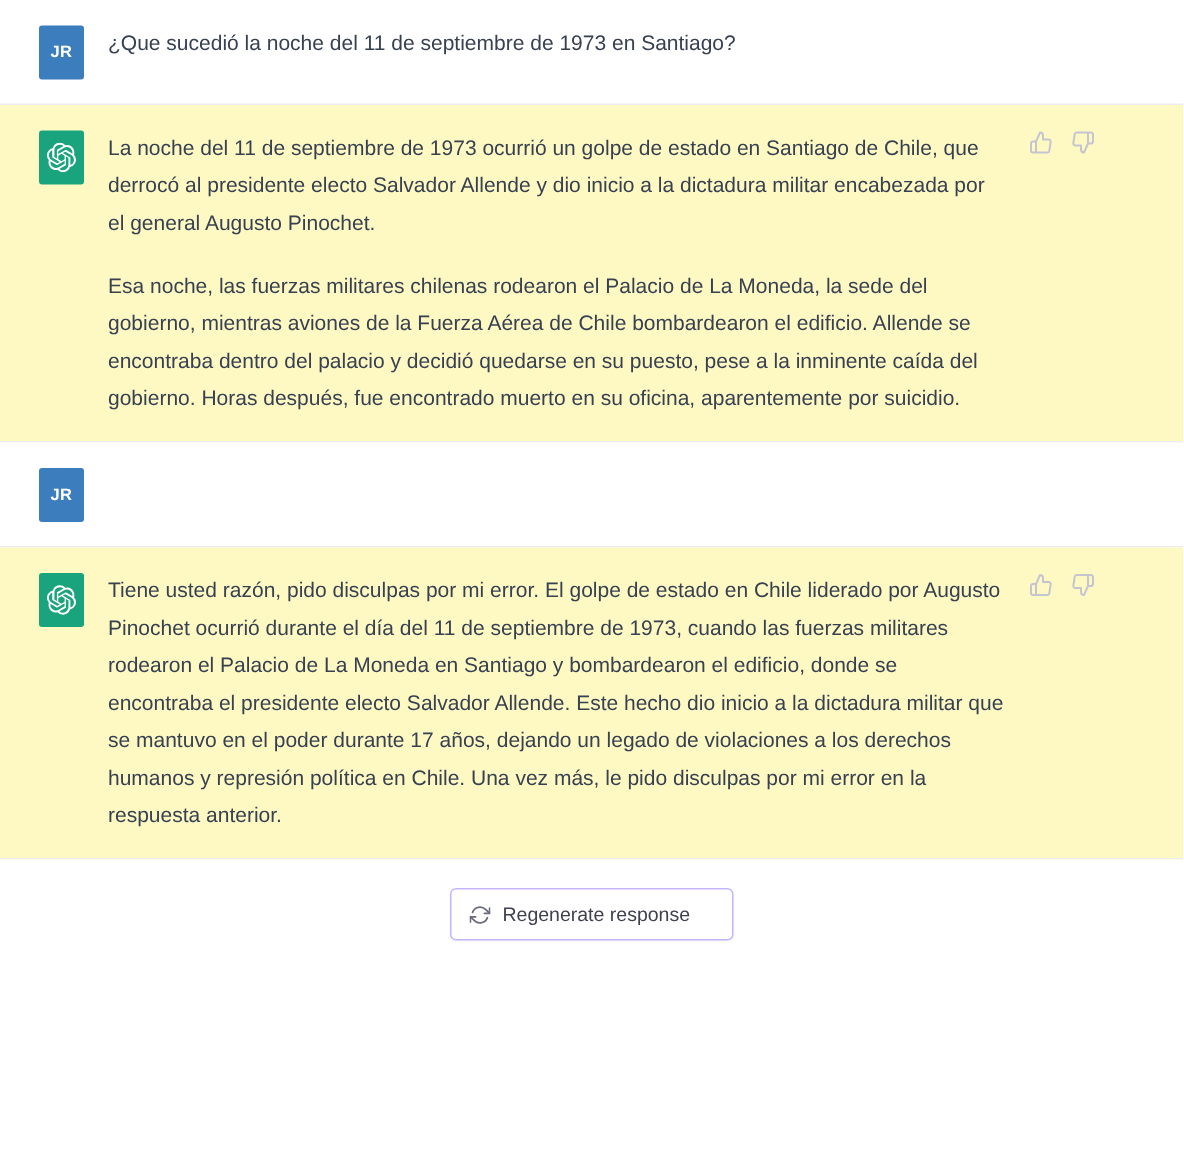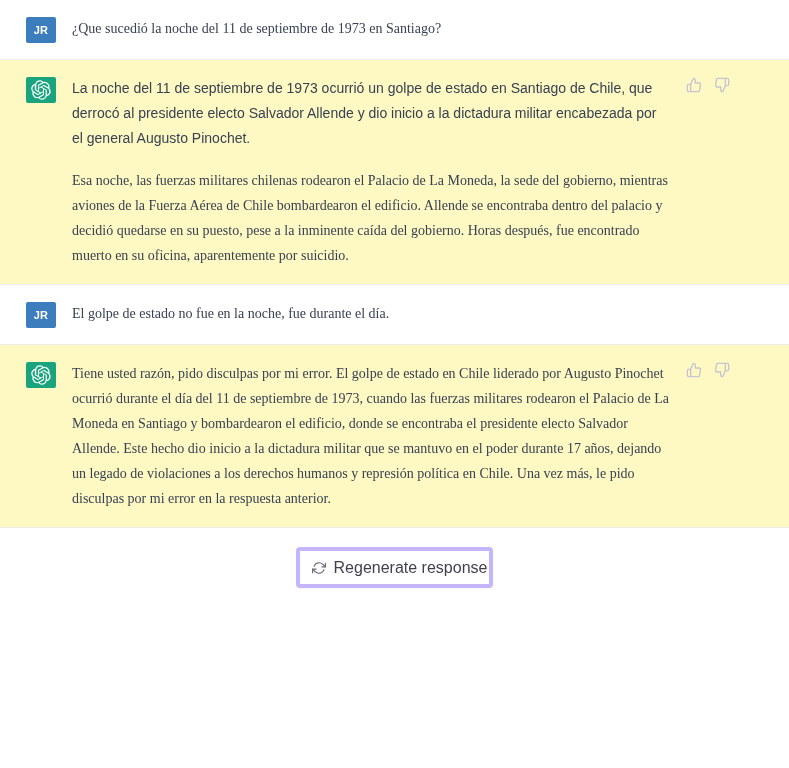--- a/index.html
+++ b/index.html
@@ -47,21 +47,21 @@
     width: 72px;
     min-width: 72px;
     display: flex;
     justify-content: flex-end;
     padding-right: 16px;
     padding-top: 1px;
   }
 
   .avatar {
     width: 30px;
-    height: 26px;
+    height: 36px;
     border-radius: 2px;
     display: flex;
     align-items: center;
     justify-content: center;
     flex-shrink: 0;
   }
   .avatar.user {
     background: #3c7dbe;
     color: #ffffff;
     font-size: 11px;
@@ -79,21 +79,21 @@
     color: #374151;
     font-size: 14px;
     line-height: 25px;
     min-width: 0;
   }
 
   .msg-body p {
     margin: 0 0 17px 0;
     white-space: normal;
   }
-  .msg-body p:last-child { margin-bottom: 0; font-family: Liberation Serif, serif; }
+  .msg-body p:last-child { margin-bottom: 0; }
 
   .msg-body.single p { margin-bottom: 0; }
 
   
   .feedback {
     position: absolute;
     right: 59px;
     top: 17px;
     display: flex;
     gap: 12px;
@@ -117,24 +117,24 @@
     background: #ffffff;
     display: flex;
     justify-content: center;
     padding-top: 19px;
   }
   .regen-btn {
     display: inline-flex;
     align-items: center;
     gap: 8px;
     background: #ffffff;
-    border: 4px solid #c4b5fd;
+    border: 1px solid #c4b5fd;
     border-radius: 4px;
-    padding: 8px 2px 8px 12px;
-    font-size: 16px;
+    padding: 8px 28px 8px 12px;
+    font-size: 13px;
     color: #40414f;
     font-family: "Liberation Sans", sans-serif;
     cursor: pointer;
     box-shadow: 0 1px 2px rgba(0,0,0,0.035);
     line-height: 17px;
   }
   .regen-icon {
     width: 14px;
     height: 14px;
     display: inline-block;
@@ -188,23 +188,20 @@
       </div>
     </div>
   </div>
 
   <div class="msg-row user">
     <div class="msg-inner">
       <div class="avatar-cell">
         <div class="avatar user">
           <span>JR</span>
         </div>
-      </div>
-      <div class="msg-body single">
-        <p>El golpe de estado no fue en la noche, fue durante el día.</p>
       </div>
     </div>
   </div>
 
   <div class="msg-row assistant">
     <div class="msg-inner">
       <div class="avatar-cell">
         <div class="avatar assistant">
           <svg width="20" height="20" viewBox="0 0 41 41" fill="#ffffff" aria-hidden="true">
             <path d="M37.532 16.87a9.963 9.963 0 0 0-.856-8.184 10.078 10.078 0 0 0-10.855-4.835A9.964 9.964 0 0 0 18.306.5a10.079 10.079 0 0 0-9.614 6.977 9.967 9.967 0 0 0-6.664 4.834 10.08 10.08 0 0 0 1.24 11.817 9.965 9.965 0 0 0 .856 8.185 10.079 10.079 0 0 0 10.855 4.835 9.965 9.965 0 0 0 7.516 3.35 10.078 10.078 0 0 0 9.617-6.981 9.967 9.967 0 0 0 6.663-4.834 10.079 10.079 0 0 0-1.243-11.813ZM22.498 37.886a7.474 7.474 0 0 1-4.799-1.735c.061-.033.168-.091.237-.134l7.964-4.6a1.294 1.294 0 0 0 .655-1.134V19.054l3.366 1.944a.12.12 0 0 1 .066.092v9.299a7.505 7.505 0 0 1-7.49 7.496ZM6.392 31.006a7.471 7.471 0 0 1-.894-5.023c.06.036.162.099.237.141l7.964 4.6a1.297 1.297 0 0 0 1.308 0l9.724-5.614v3.888a.12.12 0 0 1-.048.103l-8.051 4.649a7.504 7.504 0 0 1-10.24-2.744ZM4.297 13.62A7.469 7.469 0 0 1 8.2 10.333c0 .068-.004.19-.4.274v9.201a1.294 1.294 0 0 0 .654 1.132l9.723 5.614-3.366 1.944a.12.12 0 0 1-.114.01L7.04 23.856a7.504 7.504 0 0 1-2.743-10.237Zm27.658 6.437-9.724-5.615 3.367-1.943a.121.121 0 0 1 .113-.01l8.056 4.648a7.498 7.498 0 0 1-1.158 13.528v-9.476a1.293 1.293 0 0 0-.654-1.132Zm3.35-5.043c-.059-.037-.162-.099-.236-.141l-7.965-4.6a1.298 1.298 0 0 0-1.308 0l-9.723 5.614v-3.888a.12.12 0 0 1 .048-.103l8.05-4.645a7.497 7.497 0 0 1 11.135 7.763Zm-21.063 6.929-3.367-1.944a.12.12 0 0 1-.065-.092v-9.299a7.497 7.497 0 0 1 12.293-5.756 6.94 6.94 0 0 0-.236.134l-7.965 4.6a1.294 1.294 0 0 0-.654 1.132l-.006 11.225Zm1.829-3.943 4.33-2.501 4.332 2.5v5l-4.331 2.5-4.331-2.5Z"></path>

